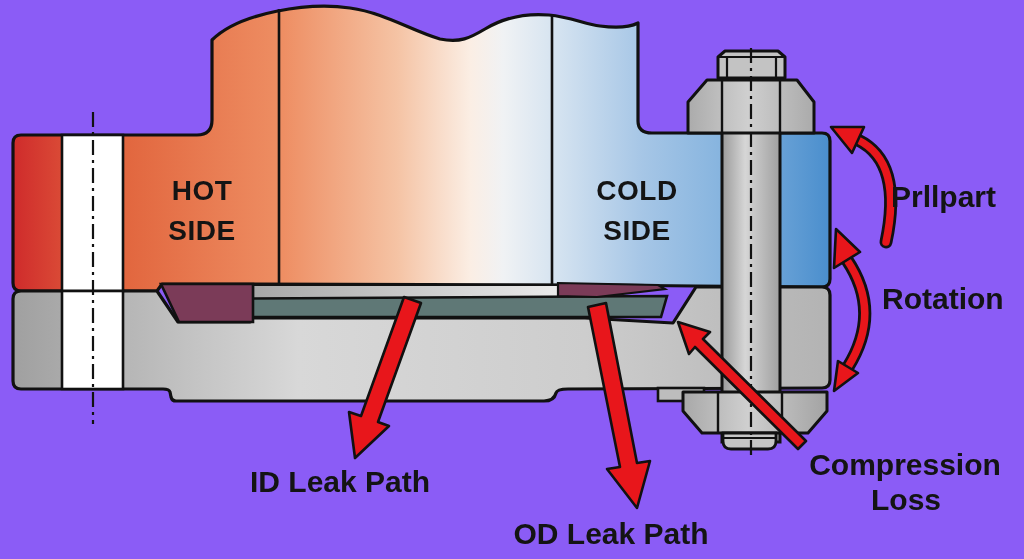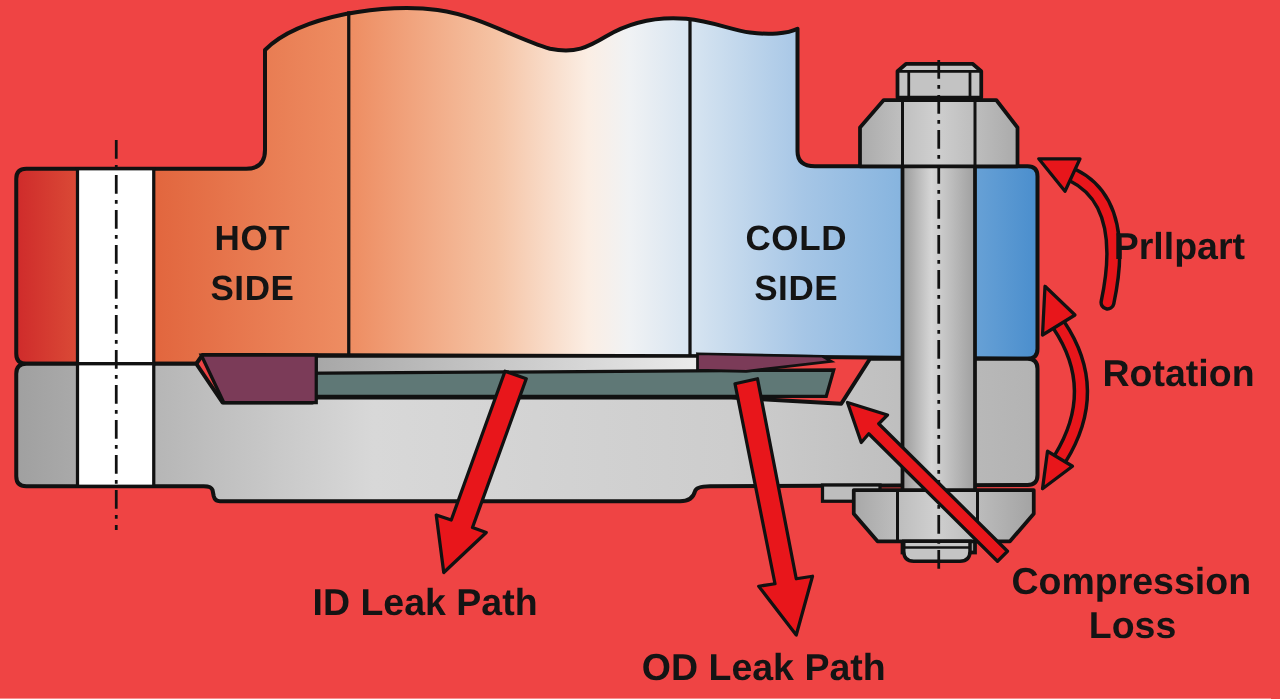--- a/index.html
+++ b/index.html
@@ -1,16 +1,16 @@
 <!DOCTYPE html>
 <html><head>
 <meta charset="utf-8">
 <style>
   html,body{margin:0;padding:0;background:#ffffff;}
-  .stage{position:relative;width:1024px;height:559px;background:#ef4444;overflow:hidden;
+  .stage{position:relative;width:1024px;height:559px;background:#8b5cf6;overflow:hidden;
          font-family:"Liberation Sans", sans-serif;}
   svg{display:block;}
   text{font-family:"Liberation Sans", sans-serif;font-weight:bold;fill:#141414;}
   .side-label{font-size:28px;letter-spacing:.5px;}
   .ann-label{font-size:30px;}
 </style>
 </head>
 <body>
 
 <div class="stage">

